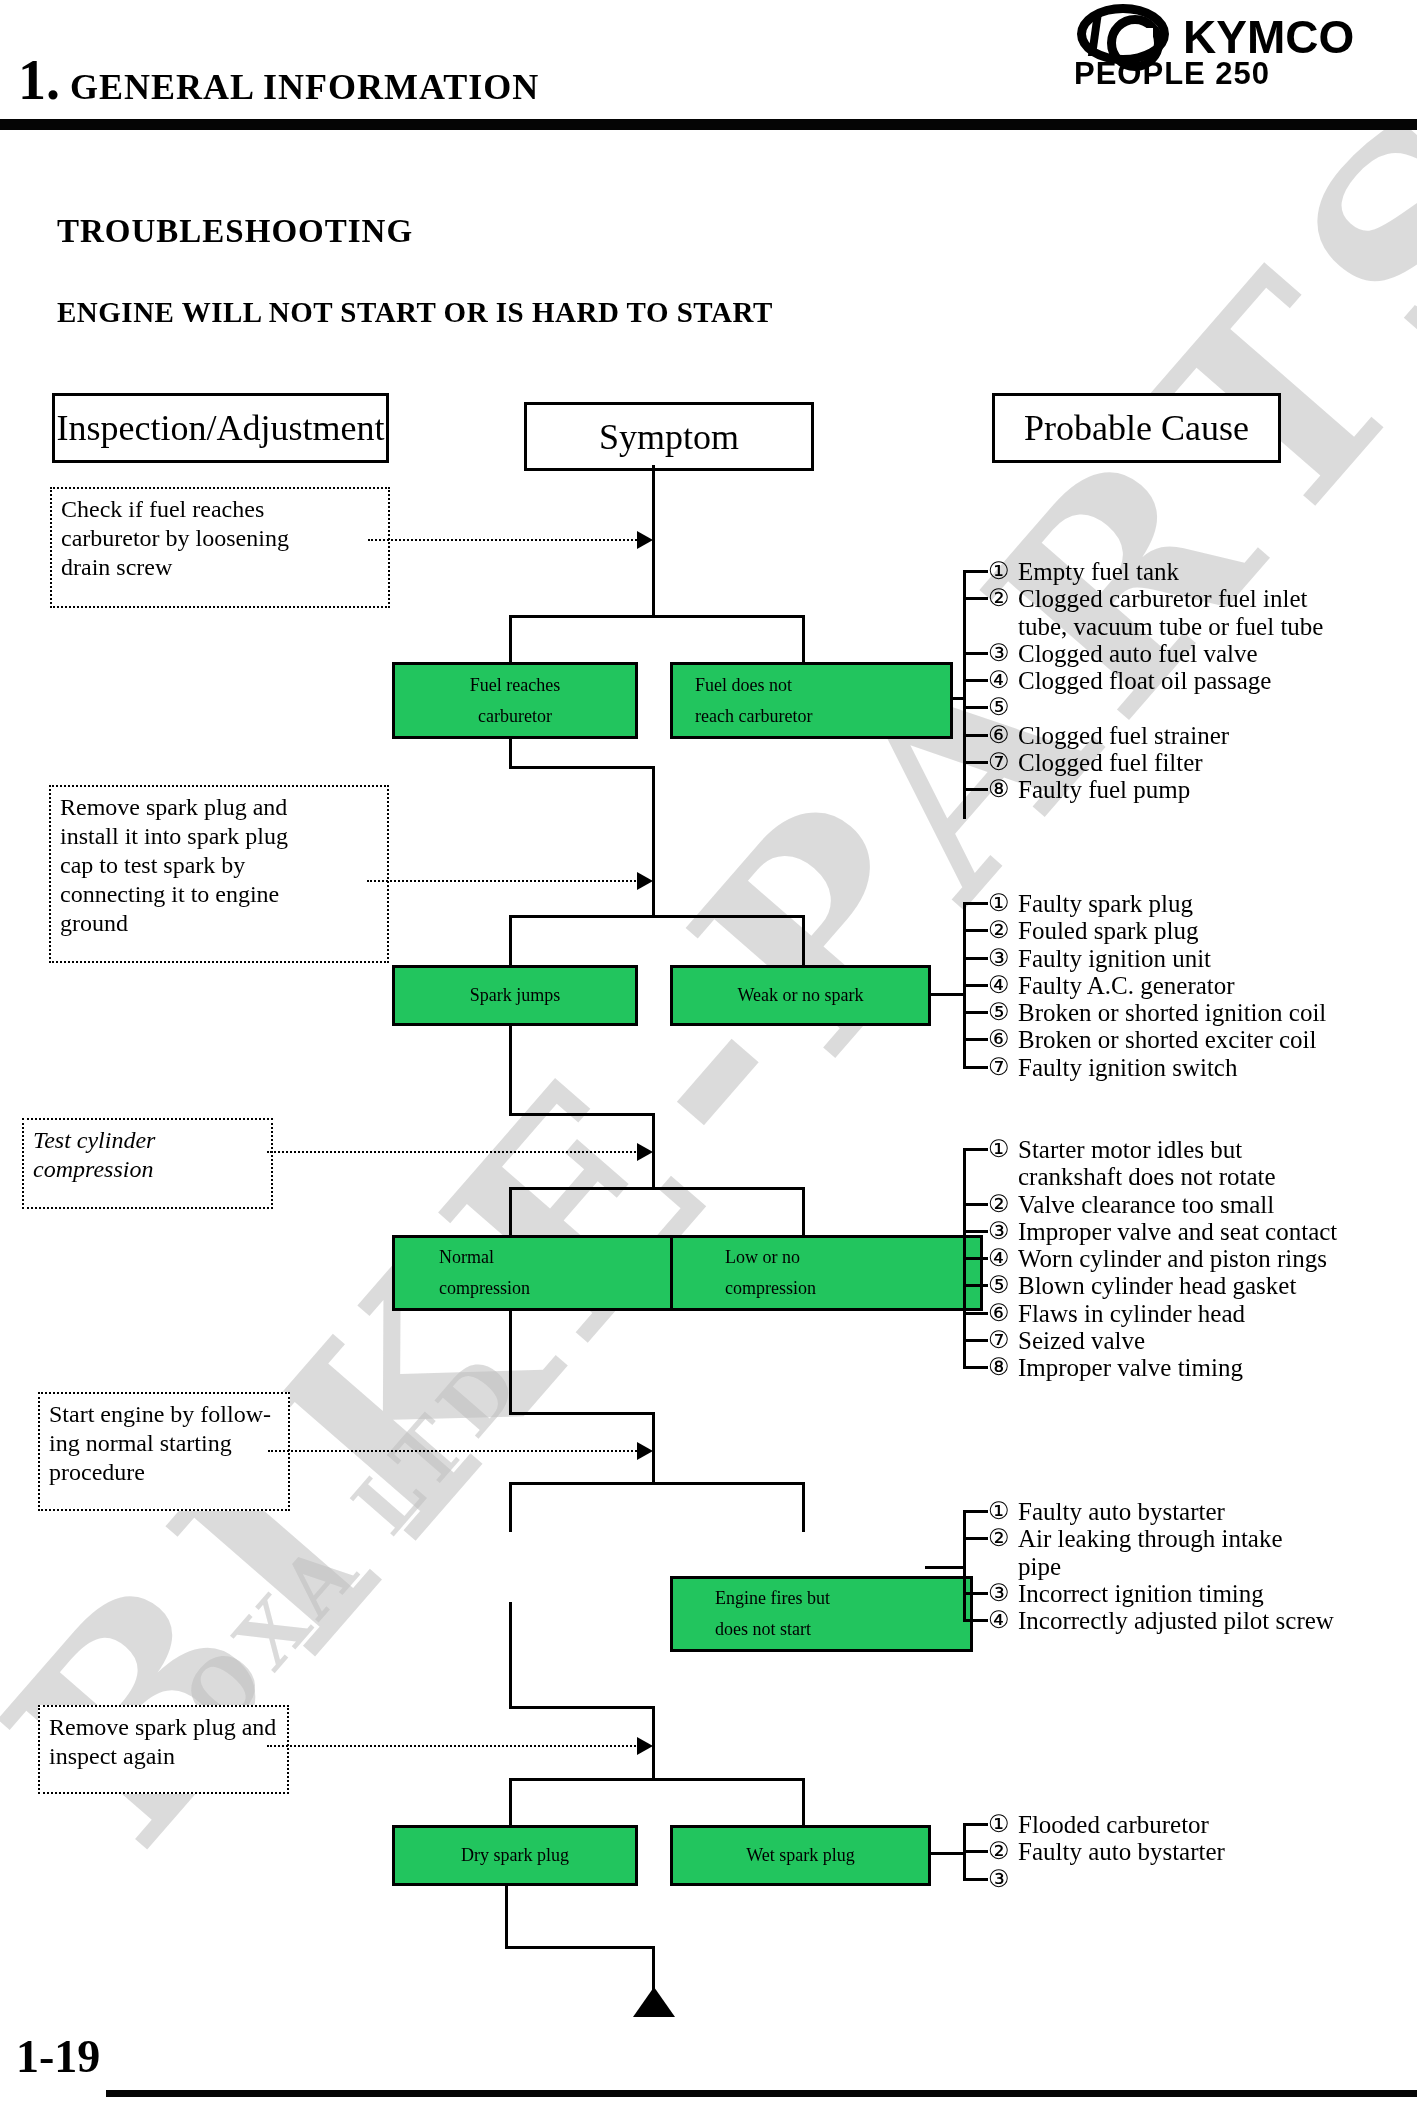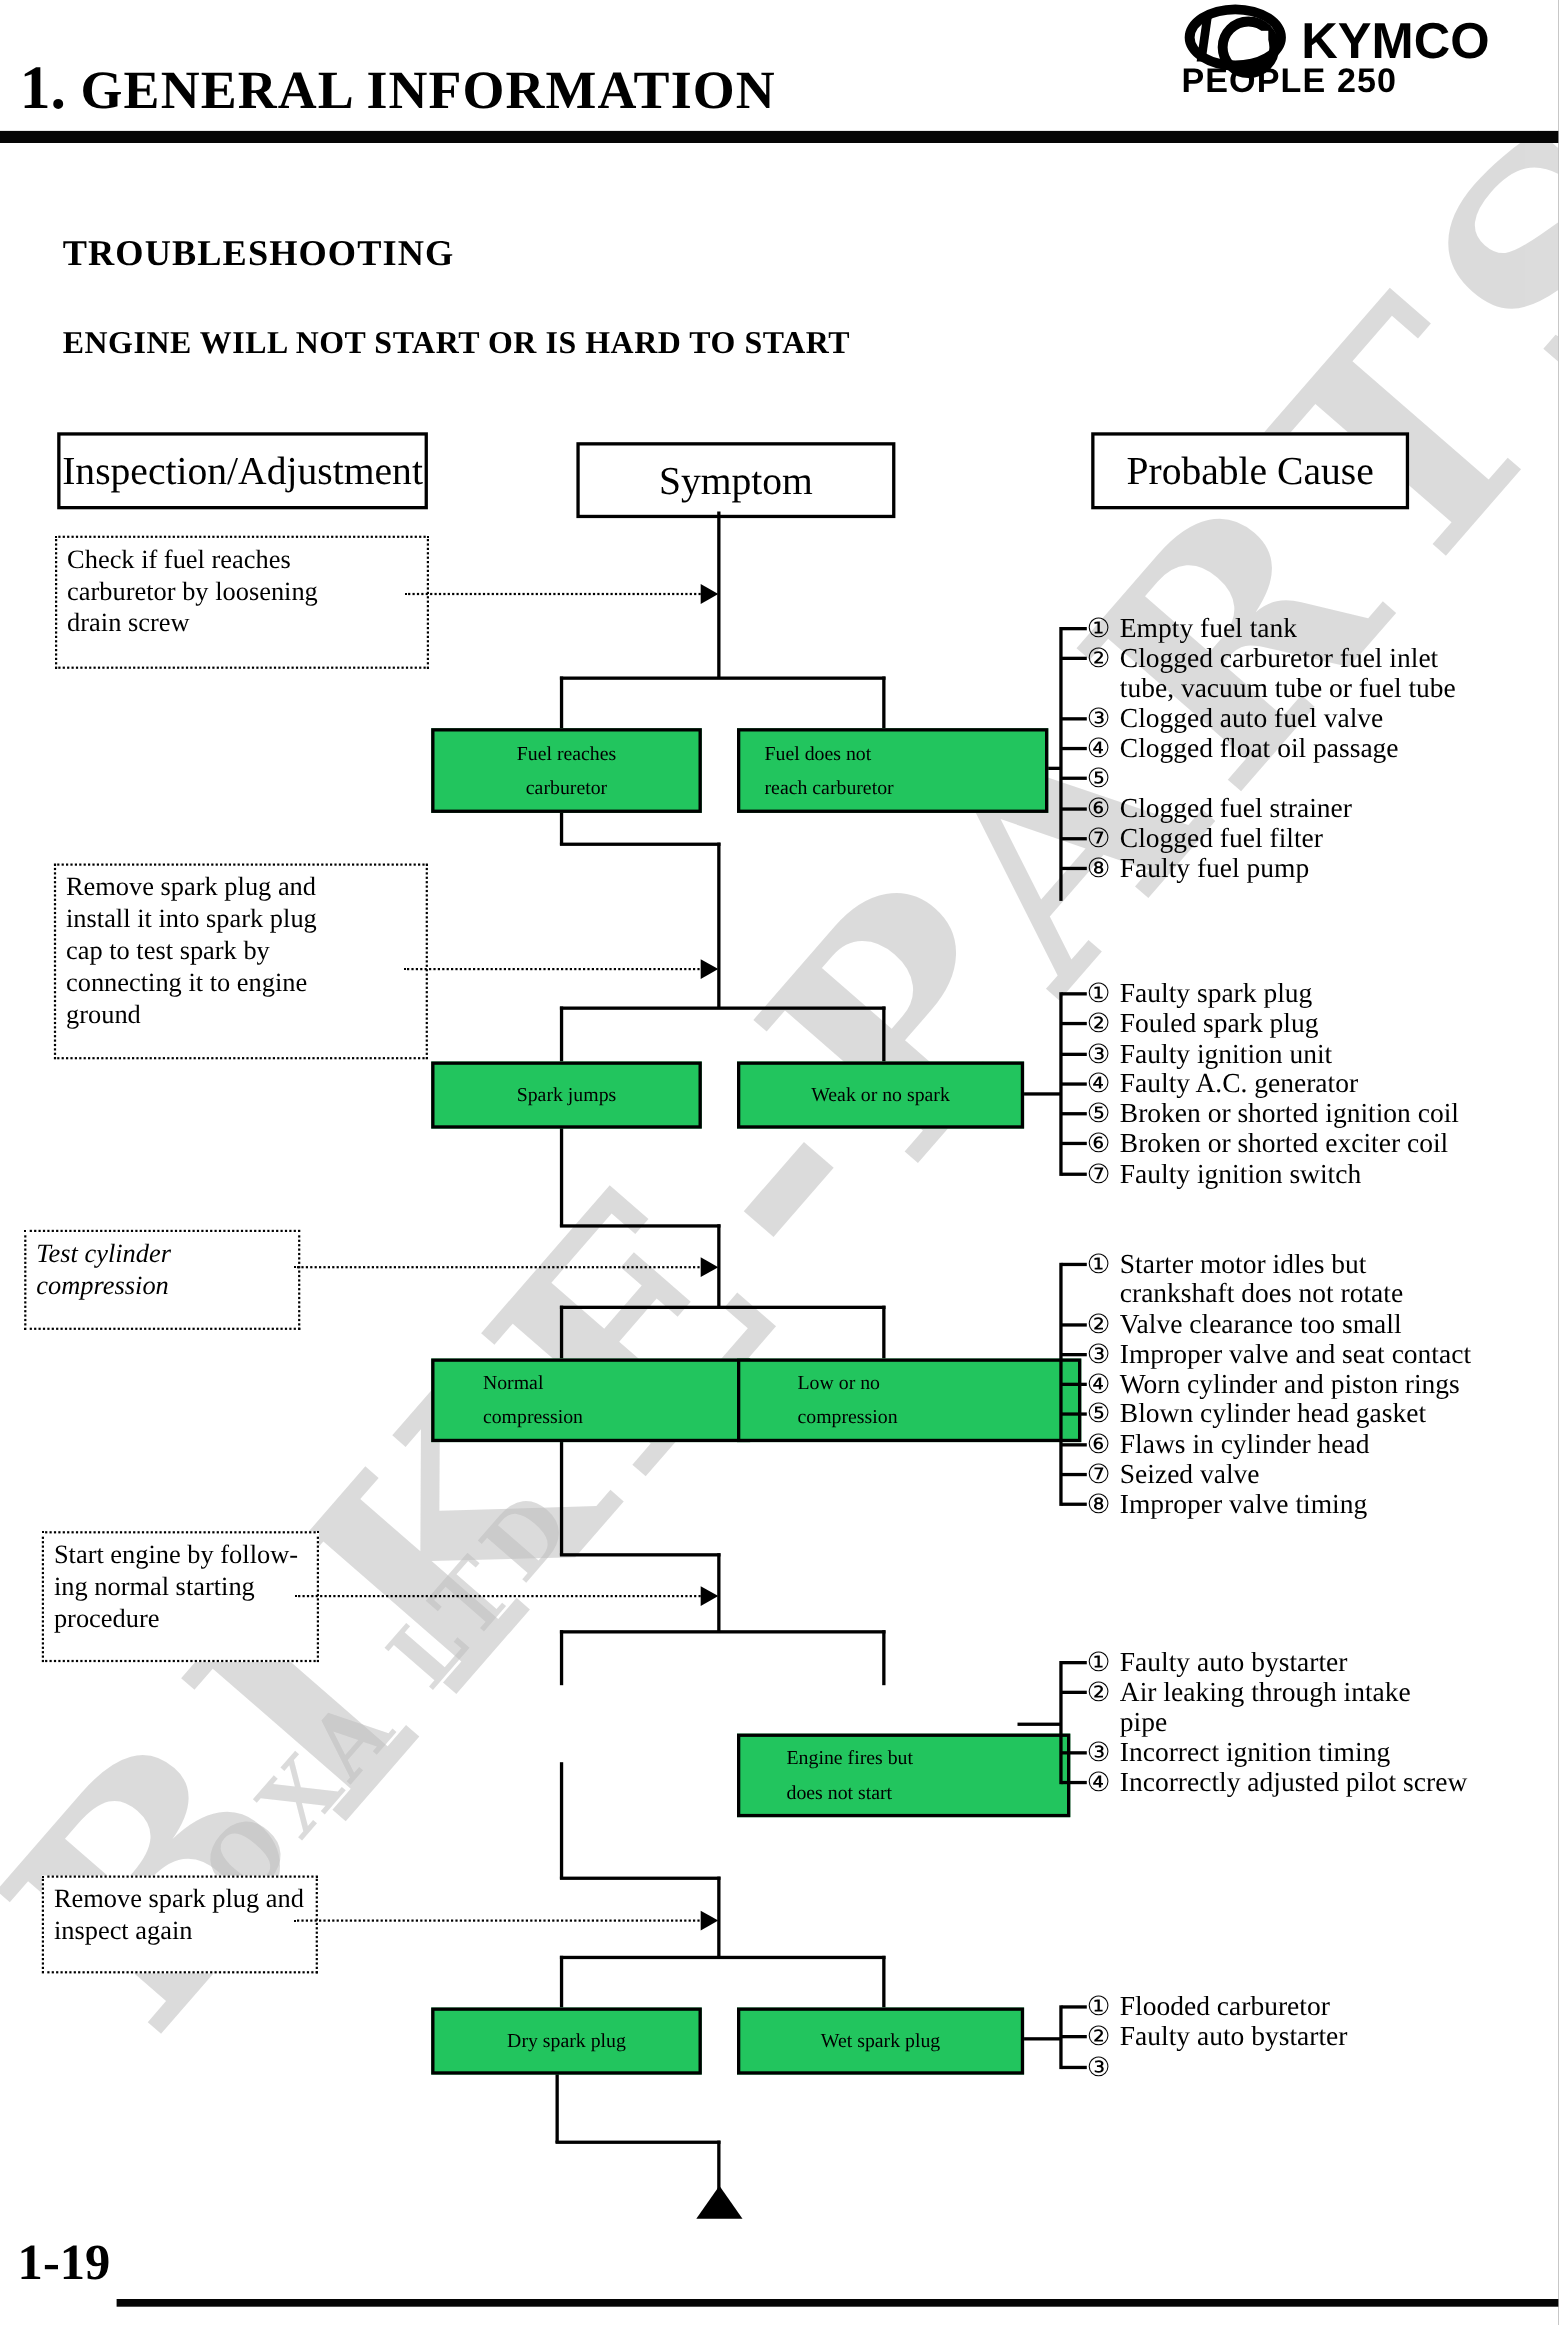--- a/index.html
+++ b/index.html
@@ -11,21 +11,21 @@
   
   .wm{position:absolute;z-index:1;color:#bfbfbf;opacity:.55;font-weight:bold;
       font-family:"DejaVu Serif",serif;white-space:nowrap;pointer-events:none;}
   #wm1{font-size:272px;letter-spacing:26px;left:-260px;top:920px;width:1900px;text-align:center;
        transform:rotate(-49deg);}
   #wm2{font-size:80px;letter-spacing:10px;left:60px;top:1520px;transform:rotate(-49deg);}
   
   .hbar{position:absolute;left:0;top:119px;width:1417px;height:11px;background:#050505;}
   #chapter{position:absolute;left:18px;top:48px;font-weight:bold;white-space:nowrap;}
   #chapter .no{font-size:56px;}
-  #chapter .tt{font-size:49px;letter-spacing:1px;margin-top:29px;}
+  #chapter .tt{font-size:36px;letter-spacing:1px;margin-top:29px;}
   #brand{position:absolute;left:1183px;top:10px;font-family:"Liberation Sans",sans-serif;
          font-weight:bold;font-size:46px;letter-spacing:0px;}
   #model{position:absolute;left:1074px;top:56px;font-family:"Liberation Sans",sans-serif;
          font-weight:bold;font-size:31px;letter-spacing:1px;}
   
   #emblem{position:absolute;left:1077px;top:4px;width:92px;height:60px;}
   #emblem .oring{position:absolute;inset:0;border:9px solid #000;border-radius:50%;}
   #emblem .kbar{position:absolute;left:14px;top:8px;width:8px;height:44px;background:#000;transform:skewX(-8deg);}
   #emblem .cring{position:absolute;left:30px;top:11px;width:38px;height:38px;border:9px solid #000;border-radius:50%;}
   #emblem .cnotch{position:absolute;left:62px;top:24px;width:14px;height:12px;background:#fff;}

